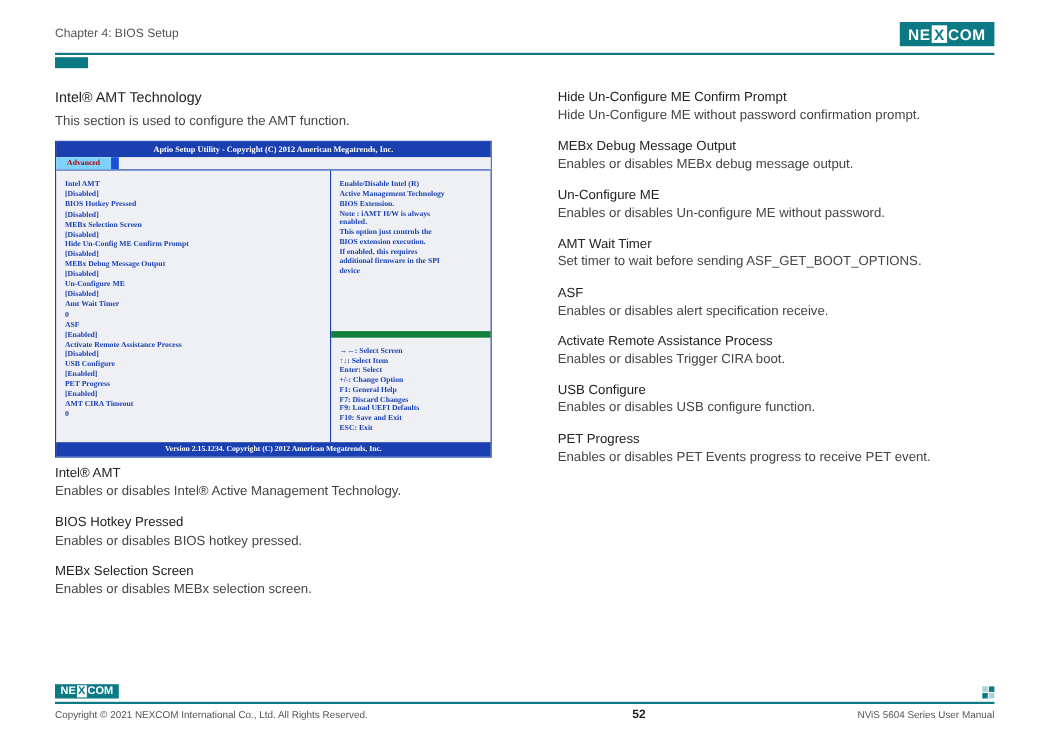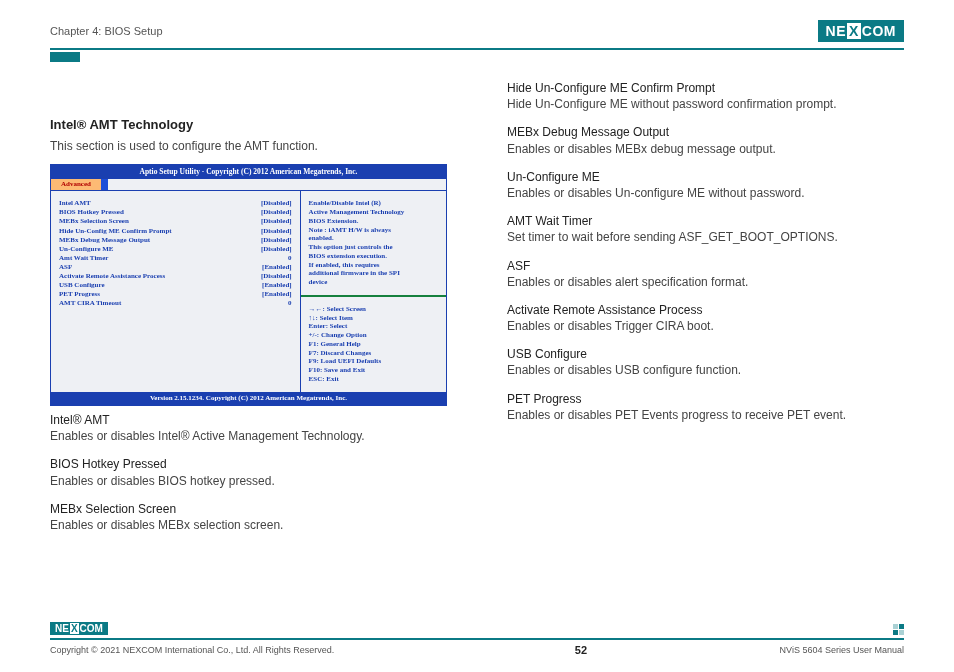--- a/index.html
+++ b/index.html
@@ -34,49 +34,49 @@
   .logo .x { background:#fff; color:#0b7a85; padding:0 2px; margin:0 1px; }
   .hr-top { height: 2px; background: #0b7a85; margin-bottom: 2px; }
   .tab-mark {
     width: 30px; height: 10px; background: #0b7a85; margin-bottom: 18px;
   }
   .columns {
     display: flex;
     gap: 60px;
   }
   .col { flex: 1; font-size: 12px; line-height: 1.35; color: #444; }
-  h3.section-title { font-size: 13px; font-weight: bold; color: #222; margin-bottom: 4px; margin-top: 36px; }
+  h3.section-title { font-size: 13px; font-weight: normal; color: #222; margin-bottom: 4px; }
   .intro { margin-bottom: 10px; }
   .bios-box {
     border: 1px solid #1a3fb0;
     background: #eef0f4;
     font-family: "Times New Roman", serif;
     font-size: 7px;
     color: #1a3fb0;
     margin-bottom: 6px;
   }
   .bios-title {
     background: #1a3fb0; color: #fff; text-align: center;
     font-weight: bold; padding: 2px 0; font-size: 7.5px;
   }
   .bios-tabrow {
     display: flex; background: #eef0f4; border-bottom: 1px solid #1a3fb0;
   }
   .bios-tab {
     padding: 1px 10px; font-weight: bold; font-size: 7px;
   }
-  .bios-tab.active { background: #fdba74; color: #b00000; border-right:7px solid #1d4ed8;}
+  .bios-tab.active { background: #7dd3fc; color: #b00000; border-right:7px solid #1d4ed8;}
   .bios-body { display: flex; }
   .bios-left {
     flex: 1.6; padding: 8px 8px 20px 8px; border-right: 1px solid #1a3fb0;
   }
   .bios-right { flex: 1; display:flex; flex-direction:column; }
-  .bios-right-top { flex:1; padding: 8px; border-bottom: 2px solid #15803d;}
+  .bios-right-top { flex:1; padding: 8px; border-bottom: 6px solid #15803d;}
   .bios-right-bot { padding: 8px; }
-  .bios-row { display: flex; justify-content: space-between; font-weight:bold; line-height:1.3; }
+  .bios-row { display: flex; justify-content: space-between; font-weight:bold; line-height:1.3;flex-direction:column; }
   .bios-row .k { }
   .bios-row .v { }
   .bios-help-line { line-height:1.25; font-weight:bold;}
   .bios-footer {
     background: #1a3fb0; color:#fff; text-align:center; font-weight:bold;
     font-size:7px; padding:2px 0;
   }
   .item { margin-bottom: 12px; }
   .item .label { font-weight: normal; color:#222; font-size:12px; }
   .item .desc { font-size:12px; }
@@ -227,21 +227,21 @@
           <div class="item">
             <div class="label">Un-Configure ME</div>
             <div class="desc">Enables or disables Un-configure ME without password.</div>
           </div>
           <div class="item">
             <div class="label">AMT Wait Timer</div>
             <div class="desc">Set timer to wait before sending ASF_GET_BOOT_OPTIONS.</div>
           </div>
           <div class="item">
             <div class="label">ASF</div>
-            <div class="desc">Enables or disables alert specification format.</div>
+            <div class="desc">Enables or disables alert specification receive.</div>
           </div>
           <div class="item">
             <div class="label">Activate Remote Assistance Process</div>
             <div class="desc">Enables or disables Trigger CIRA boot.</div>
           </div>
           <div class="item">
             <div class="label">USB Configure</div>
             <div class="desc">Enables or disables USB configure function.</div>
           </div>
           <div class="item">

